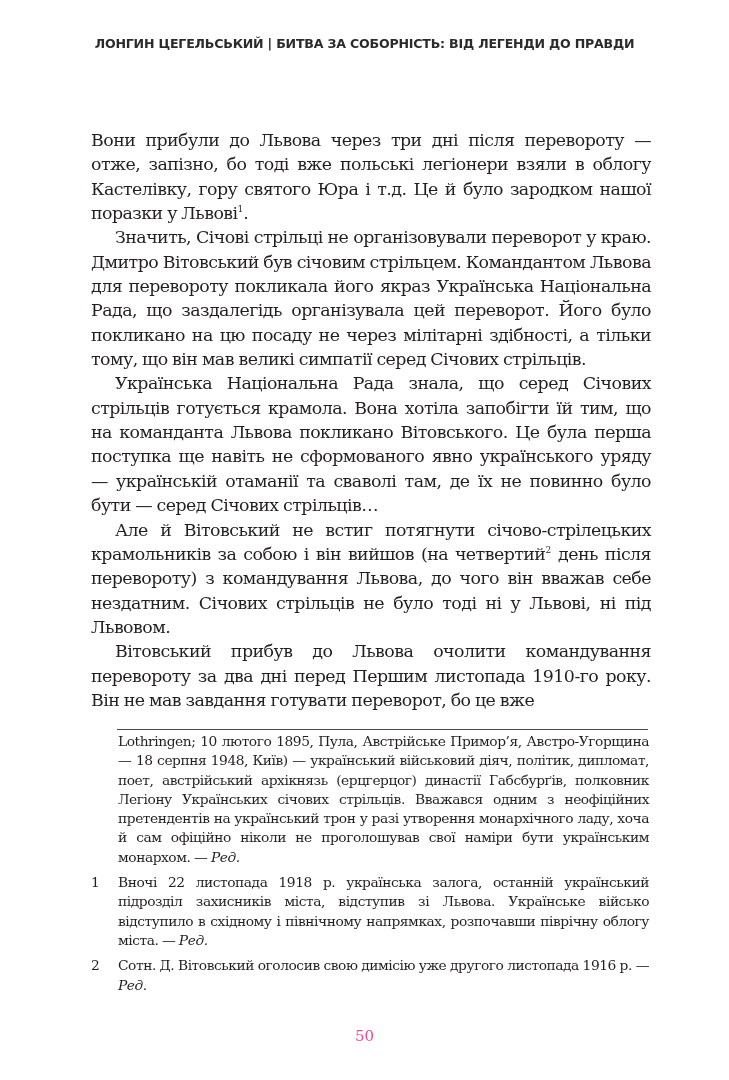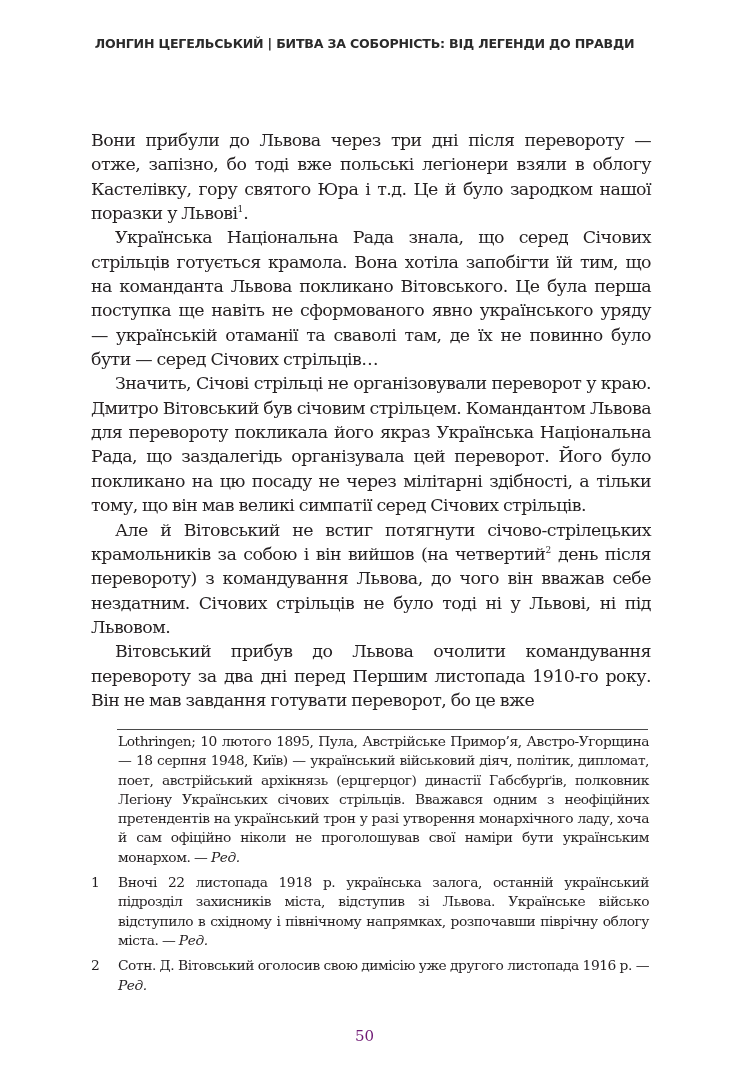--- a/index.html
+++ b/index.html
@@ -88,32 +88,32 @@
     .fn-text em {
     }
     .page-number {
       position: absolute;
       top: 1027px;
       left: 0;
       width: 729px;
       text-align: center;
       font-family: "DejaVu Serif", serif;
       font-size: 15px;
-      color: #701a75;
+      color: #ec4899;
     }
   </style>
 </head>
 <body>
 
 <div class="running-header">ЛОНГИН ЦЕГЕЛЬСЬКИЙ | БИТВА ЗА СОБОРНІСТЬ: ВІД ЛЕГЕНДИ ДО ПРАВДИ</div>
 
 <div class="main-text">
   <p class="continuation"><span>Вони прибули до Львова через три дні після перевороту — отже, запізно, бо тоді вже польські легіонери взяли в облогу Кастелівку, гору святого Юра і т.д. Це й було зародком нашої поразки у Львові</span><sup class="fn-ref">1</sup><span>.</span></p>
+  <p>Значить, Січові стрільці не організовували переворот у краю. Дмитро Вітовський був січовим стрільцем. Коман­дантом Львова для перевороту покликала його якраз Українська Національна Рада, що заздалегідь організувала цей переворот. Його було покликано на цю посаду не через мілітарні здібності, а тільки тому, що він мав великі си­мпатії серед Січових стрільців.</p>
   <p>Українська Національна Рада знала, що серед Січових стрільців готується крамола. Вона хотіла запобігти їй тим, що на команданта Львова покликано Вітовського. Це була перша поступка ще навіть не сформованого явно украї­нського уряду — українській отаманії та сваволі там, де їх не повинно було бути — серед Січових стрільців…</p>
-  <p>Значить, Січові стрільці не організовували переворот у краю. Дмитро Вітовський був січовим стрільцем. Коман­дантом Львова для перевороту покликала його якраз Українська Національна Рада, що заздалегідь організувала цей переворот. Його було покликано на цю посаду не через мілітарні здібності, а тільки тому, що він мав великі си­мпатії серед Січових стрільців.</p>
   <p><span>Але й Вітовський не встиг потягнути січово-стрілецьких крамольників за собою і він вийшов (на четвертий</span><sup class="fn-ref">2</sup><span> день після перевороту) з командування Львова, до чого він вважав себе нездатним. Січових стрільців не було тоді ні у Львові, ні під Львовом.</span></p>
   <p>Вітовський прибув до Львова очолити командування перевороту за два дні перед Першим листопада 1910-го року. Він не мав завдання готувати переворот, бо це вже</p>
 </div>
 
 <div class="footnote-rule"></div>
 
 <div class="footnotes">
   <div class="fn">
     <span class="fn-num"></span>
     <span class="fn-text"><span>Lothringen; 10 лютого 1895, Пула, Австрійське Примор’я, Австро-Угорщина — 18 серпня 1948, Київ) — український військовий діяч, політик, дипломат, поет, австрійський архікнязь (ерцгерцог) династії Габсбурґів, полковник Легіону Українських січових стрільців. Вва­жався одним з неофіційних претендентів на український трон у разі утворення монархічного ладу, хоча й сам офіційно ніколи не проголо­шував свої наміри бути українським монархом. — </span><em>Ред.</em></span>

